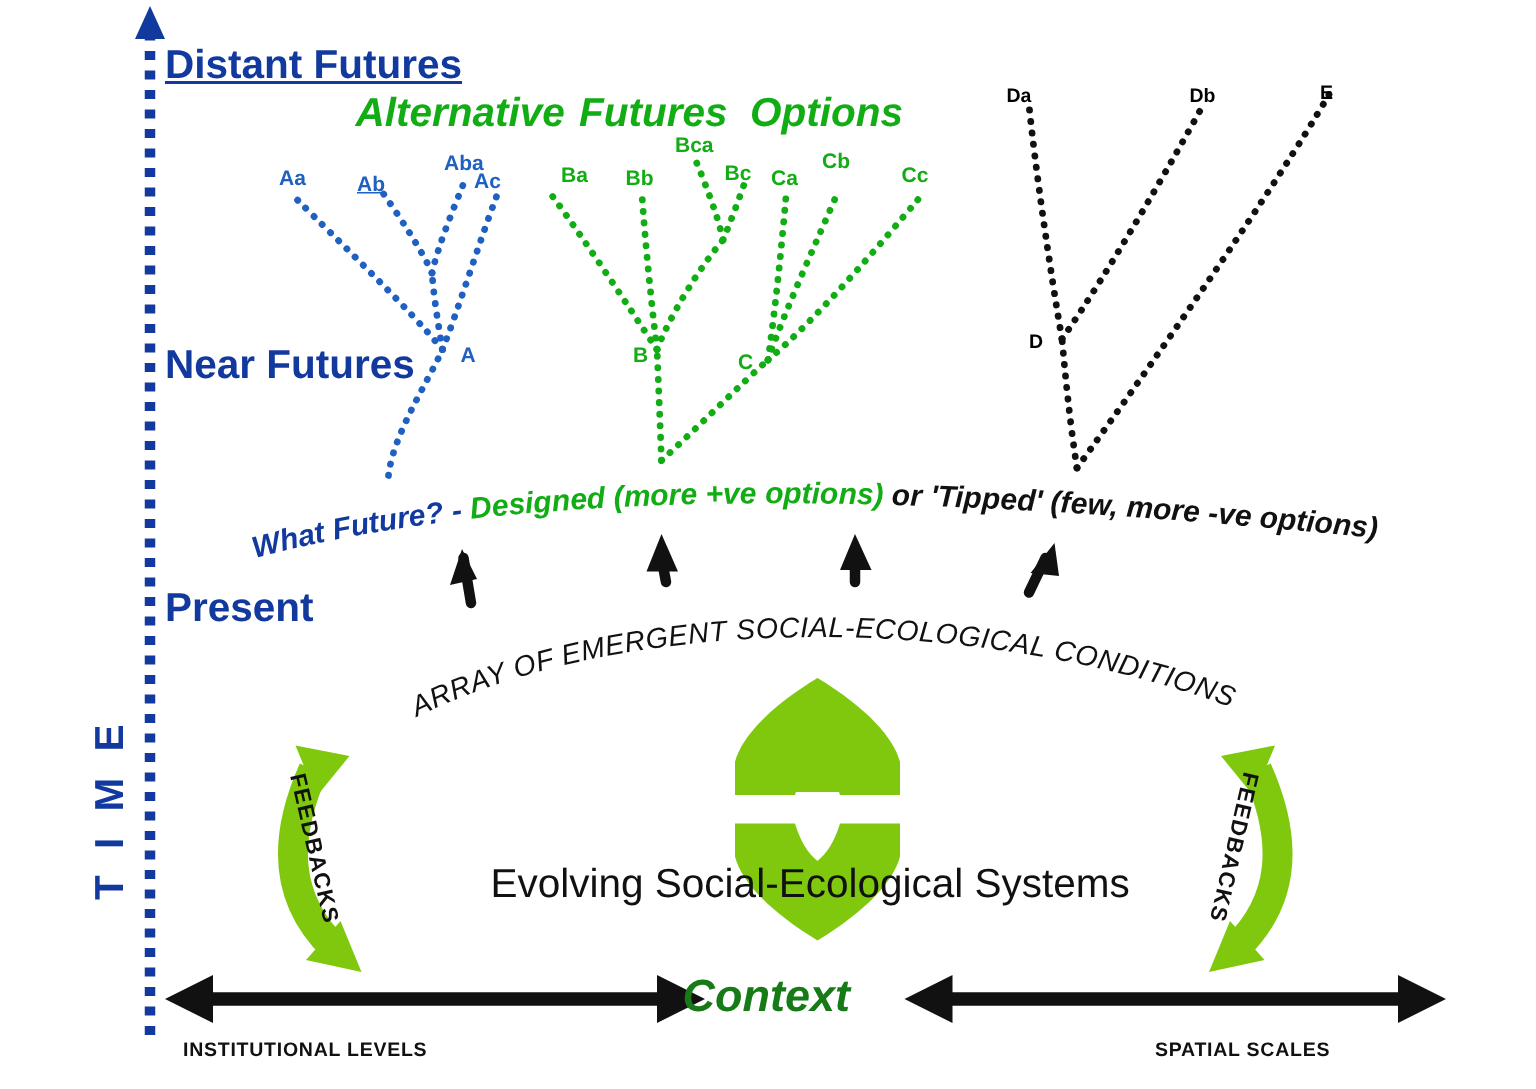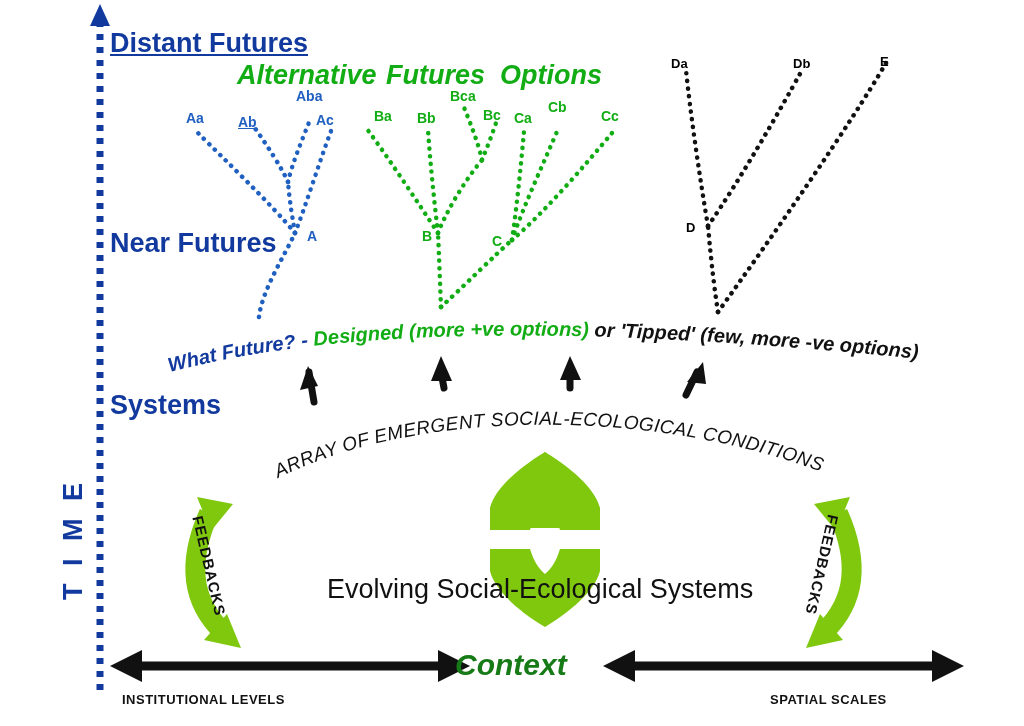--- a/index.html
+++ b/index.html
@@ -159,29 +159,29 @@
 
     <text font-family="Liberation Sans, sans-serif" font-size="19" font-weight="normal" font-style="italic" fill="#111111" letter-spacing="0.4">
       <textPath href="#p-array" startOffset="0"><tspan id="t-array">ARRAY OF EMERGENT SOCIAL-ECOLOGICAL CONDITIONS</tspan></textPath>
     </text>
   </svg>
 
   <div class="lbl time-word" style="left:58px;top:600px;transform:rotate(-90deg);transform-origin:left top;">T I M E</div>
 
   <div class="lbl axis-title" style="left:110px;top:28px;text-decoration:underline;">Distant Futures</div>
   <div class="lbl axis-title" style="left:110px;top:228px;">Near Futures</div>
-  <div class="lbl axis-title" style="left:110px;top:390px;">Systems</div>
+  <div class="lbl axis-title" style="left:110px;top:390px;">Present</div>
 
   <div class="lbl head-green" style="left:237px;top:60px;">Alternative</div>
   <div class="lbl head-green" style="left:386px;top:60px;">Futures</div>
   <div class="lbl head-green" style="left:500px;top:60px;">Options</div>
 
   <div class="lbl node-blue" style="left:186px;top:110px;">Aa</div>
   <div class="lbl node-blue" style="left:238px;top:114px;text-decoration:underline;">Ab</div>
-  <div class="lbl node-blue" style="left:296px;top:88px;">Aba</div>
+  <div class="lbl node-blue" style="left:296px;top:100px;">Aba</div>
   <div class="lbl node-blue" style="left:316px;top:112px;">Ac</div>
   <div class="lbl node-blue" style="left:307px;top:228px;">A</div>
 
   <div class="lbl node-green" style="left:362px;top:108px;padding-left:12px;">Ba</div>
   <div class="lbl node-green" style="left:417px;top:110px;">Bb</div>
   <div class="lbl node-green" style="left:450px;top:88px;">Bca</div>
   <div class="lbl node-green" style="left:483px;top:107px;">Bc</div>
   <div class="lbl node-green" style="left:422px;top:228px;">B</div>
 
   <div class="lbl node-green" style="left:514px;top:110px;">Ca</div>

